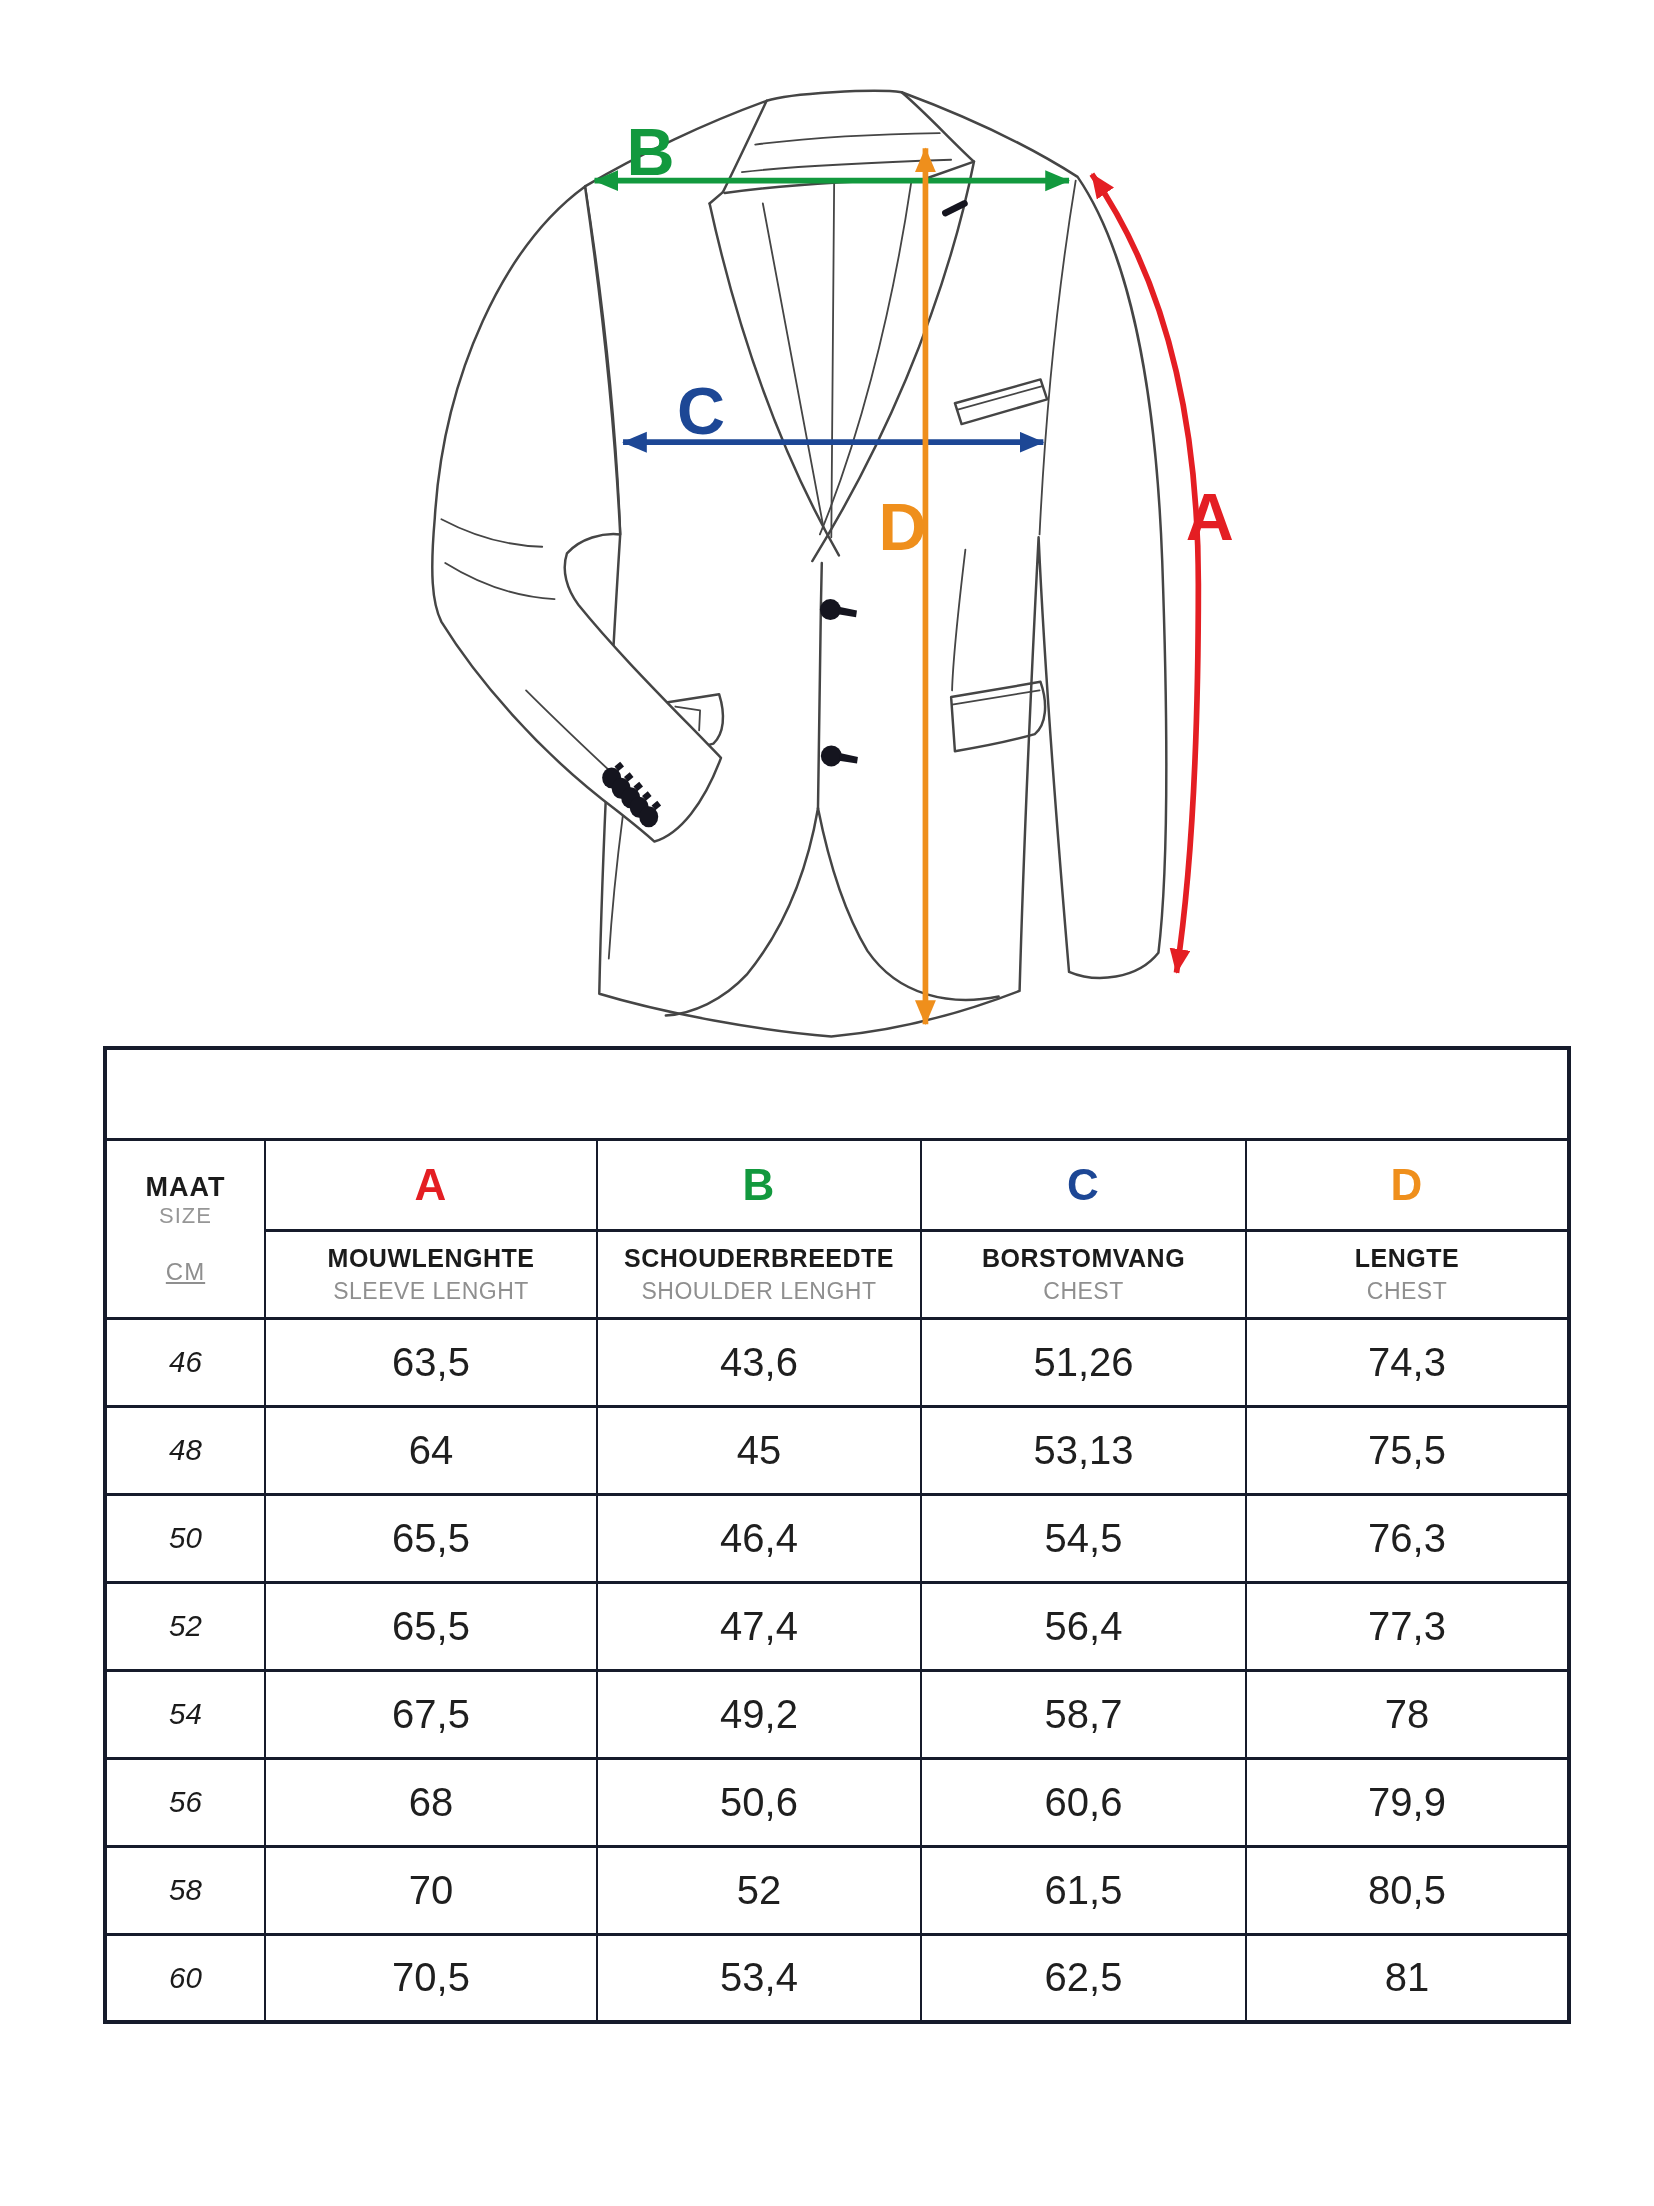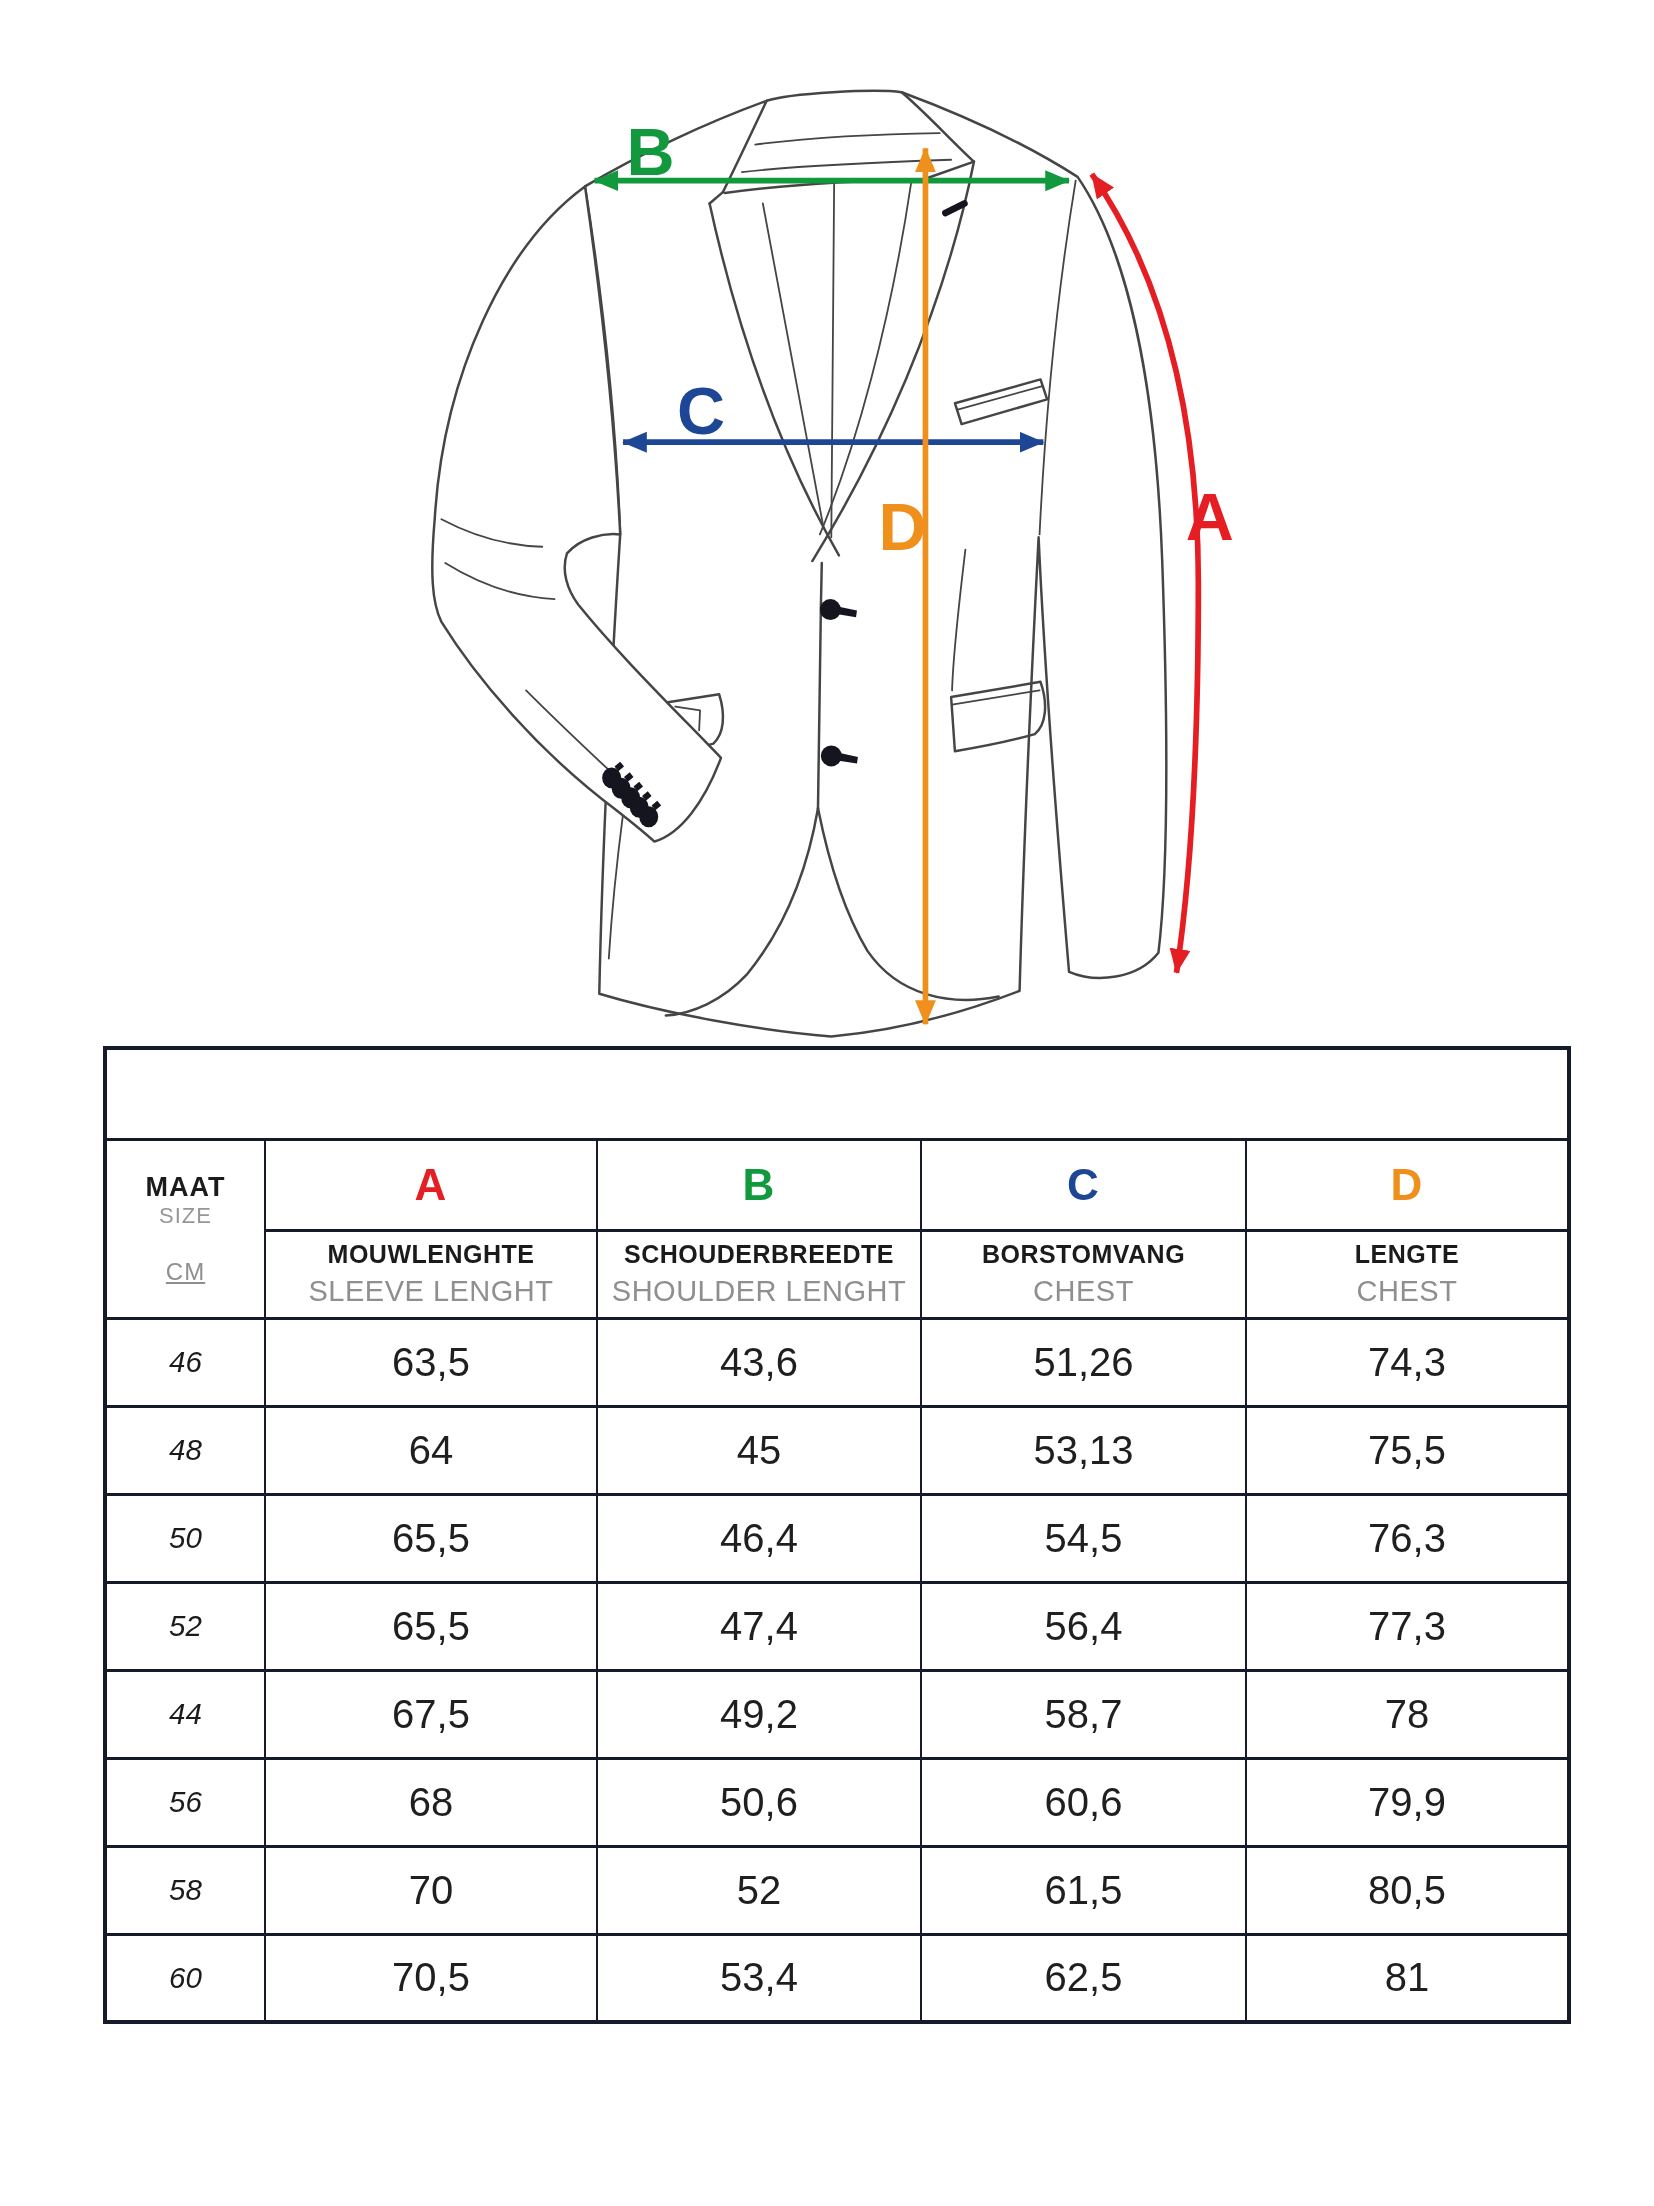--- a/index.html
+++ b/index.html
@@ -17,21 +17,21 @@
     text-align:center;vertical-align:middle;padding:0;background:#fff;
   }
   tr.r-empty{height:91px;}
   tr.r-letters{height:91px;}
   tr.r-sub{height:88px;}
   tbody tr.data-row{height:88px;}
 
   .letter{font-size:44px;font-weight:bold;letter-spacing:1px;}
   .ltr-a{color:#e41e23;} .ltr-b{color:#12993e;} .ltr-c{color:#1d4795;} .ltr-d{color:#ef8f1c;}
   .nl{display:block;font-size:25px;font-weight:bold;color:#1b1b1b;letter-spacing:0.5px;line-height:1.25;}
-  .en{display:block;font-size:29px;color:#8f8f8f;letter-spacing:0.5px;line-height:1.25;margin-top:2.9px;}
+  .en{display:block;font-size:23px;color:#8f8f8f;letter-spacing:0.5px;line-height:1.25;margin-top:2.9px;}
   .maat{display:block;font-size:27px;font-weight:bold;color:#1b1b1b;letter-spacing:1px;line-height:1.2;}
   .size-sub{display:block;font-size:22px;color:#969696;letter-spacing:1px;line-height:1.2;}
   .cm{display:block;font-size:24px;color:#8f8f8f;letter-spacing:1px;margin-top:28.5px;text-decoration:underline;}
   .val{font-size:40px;color:#1f1f1f;font-weight:500;}
   td.c-size{font-size:29.5px;color:#1b1b1b;font-weight:500;font-style:italic;}
 </style>
 </head>
 <body>
 
 <div class="sheet">
@@ -232,21 +232,21 @@
 
     <tr class="data-row">
       <td class="c-size">52</td>
       <td class="val">65,5</td>
       <td class="val">47,4</td>
       <td class="val">56,4</td>
       <td class="val">77,3</td>
     </tr>
 
     <tr class="data-row">
-      <td class="c-size">44</td>
+      <td class="c-size">54</td>
       <td class="val">67,5</td>
       <td class="val">49,2</td>
       <td class="val">58,7</td>
       <td class="val">78</td>
     </tr>
 
     <tr class="data-row">
       <td class="c-size">56</td>
       <td class="val">68</td>
       <td class="val">50,6</td>

